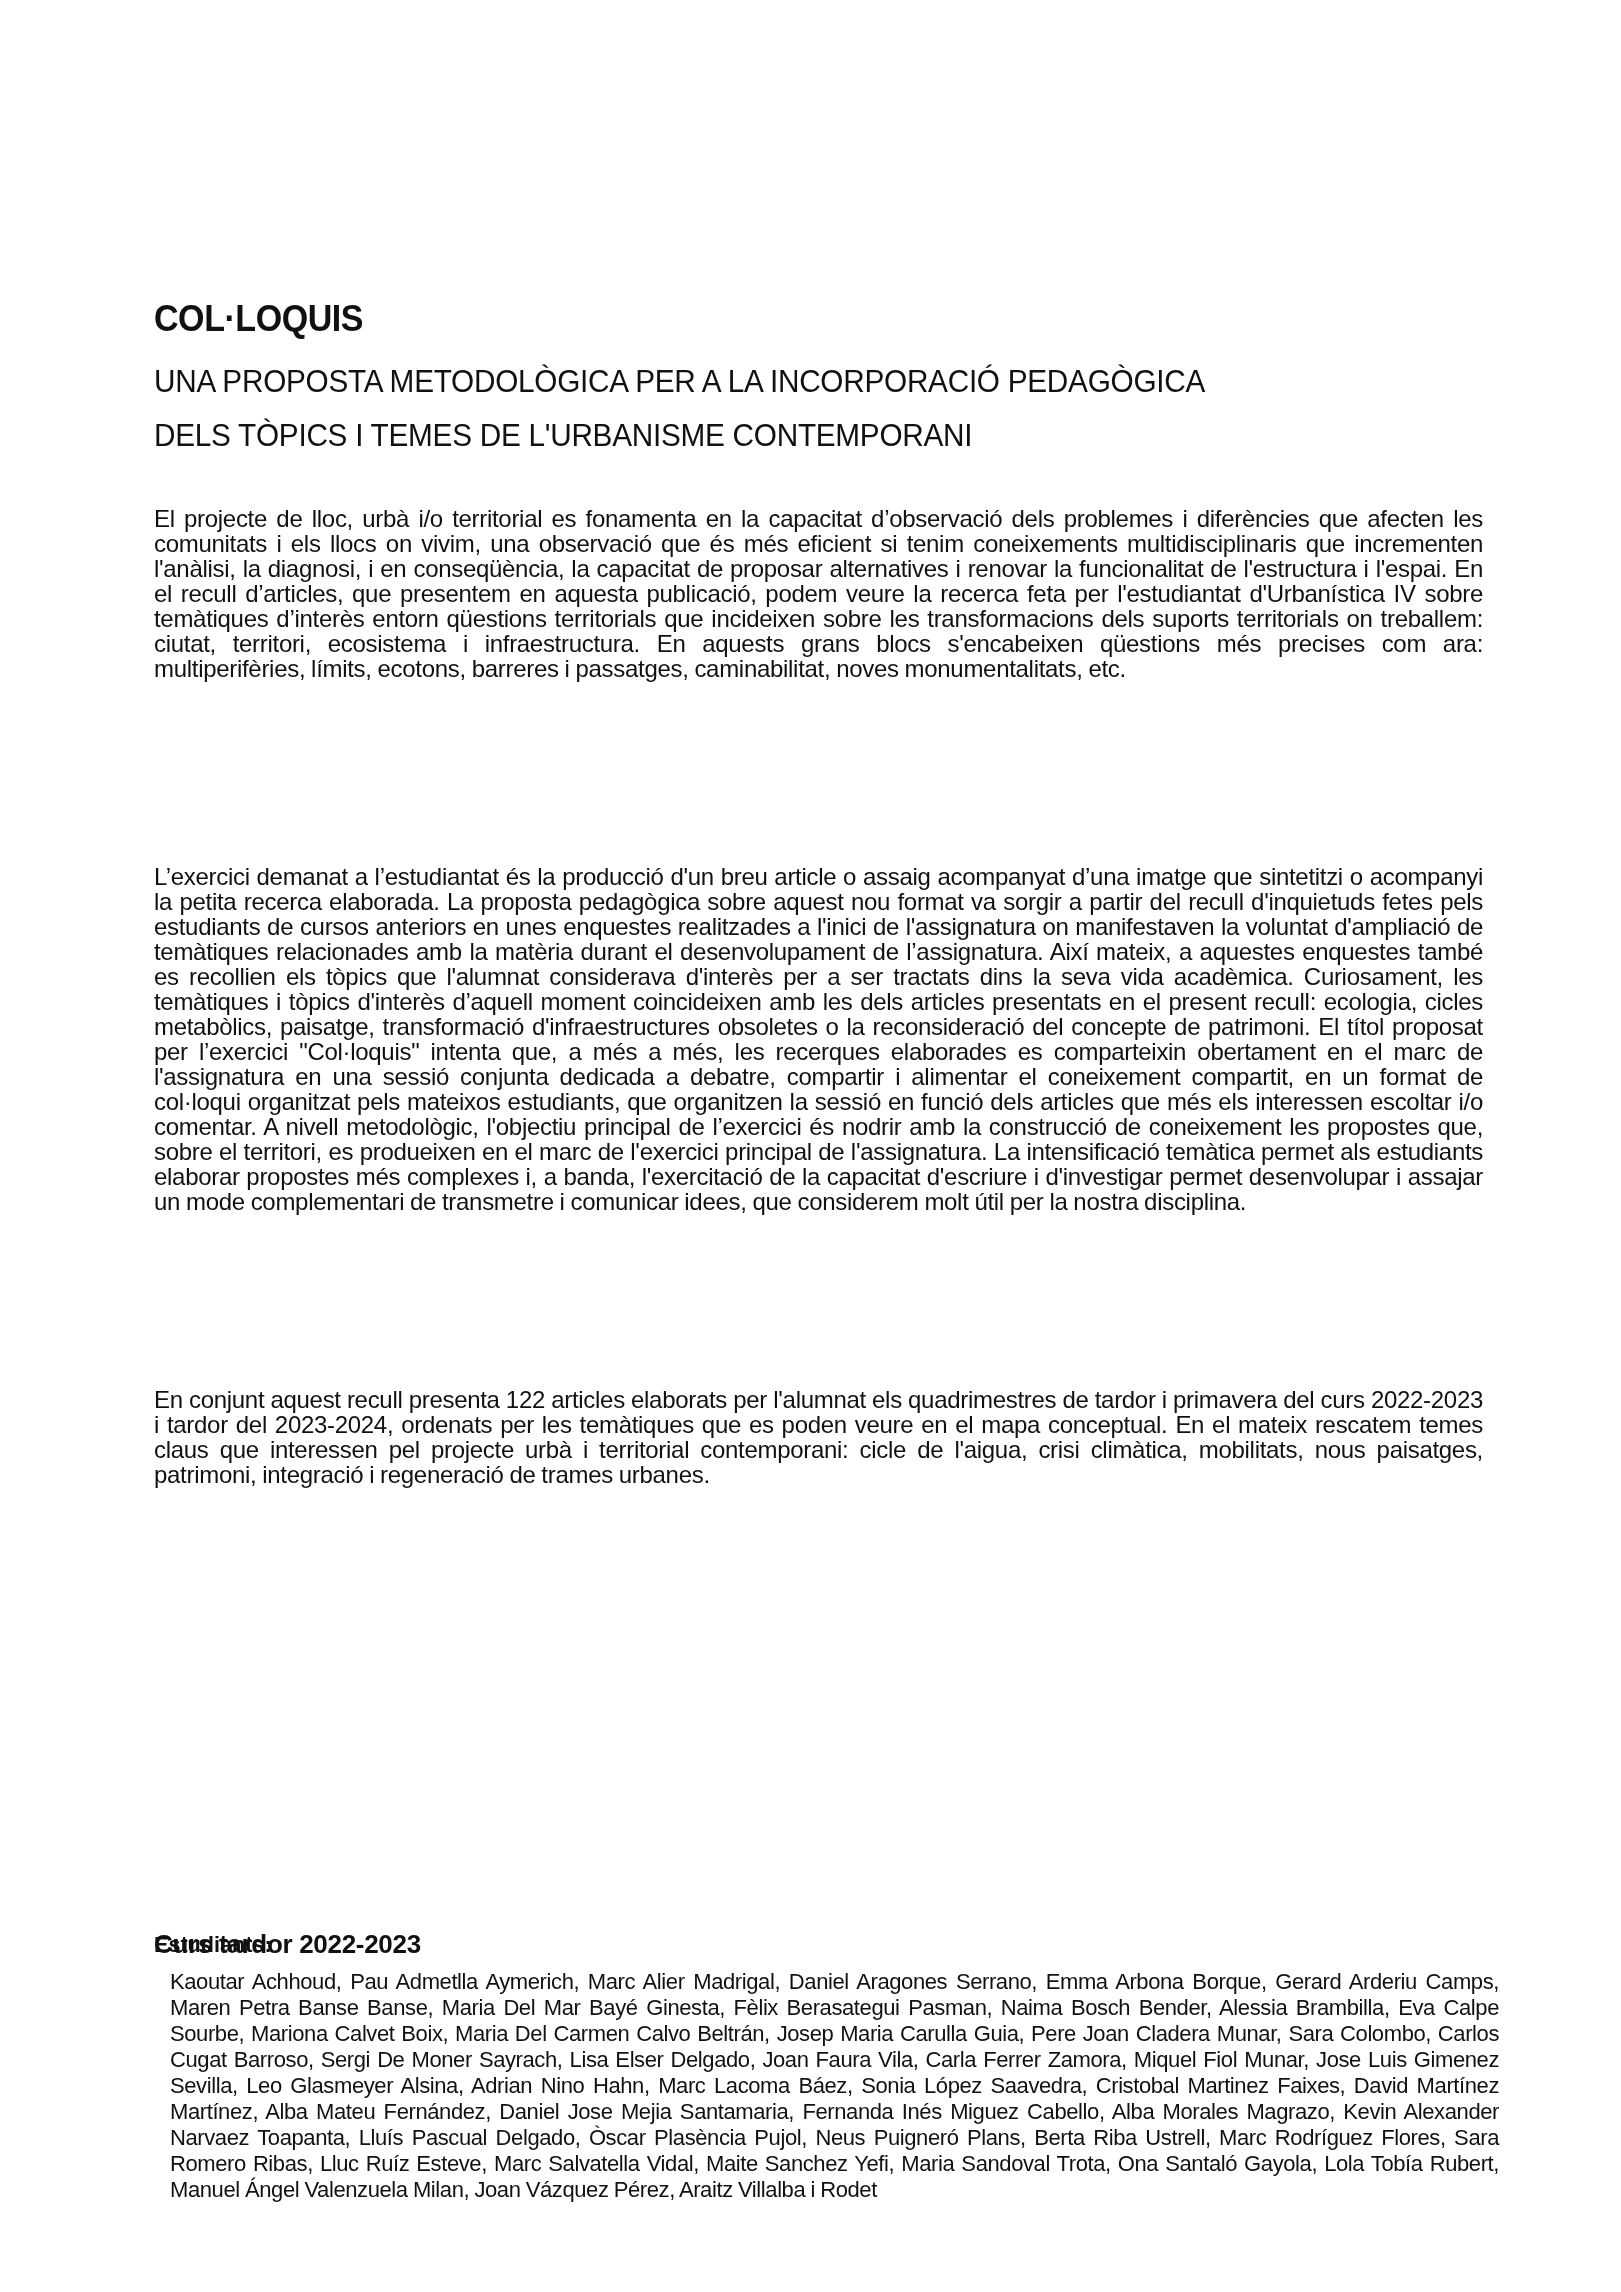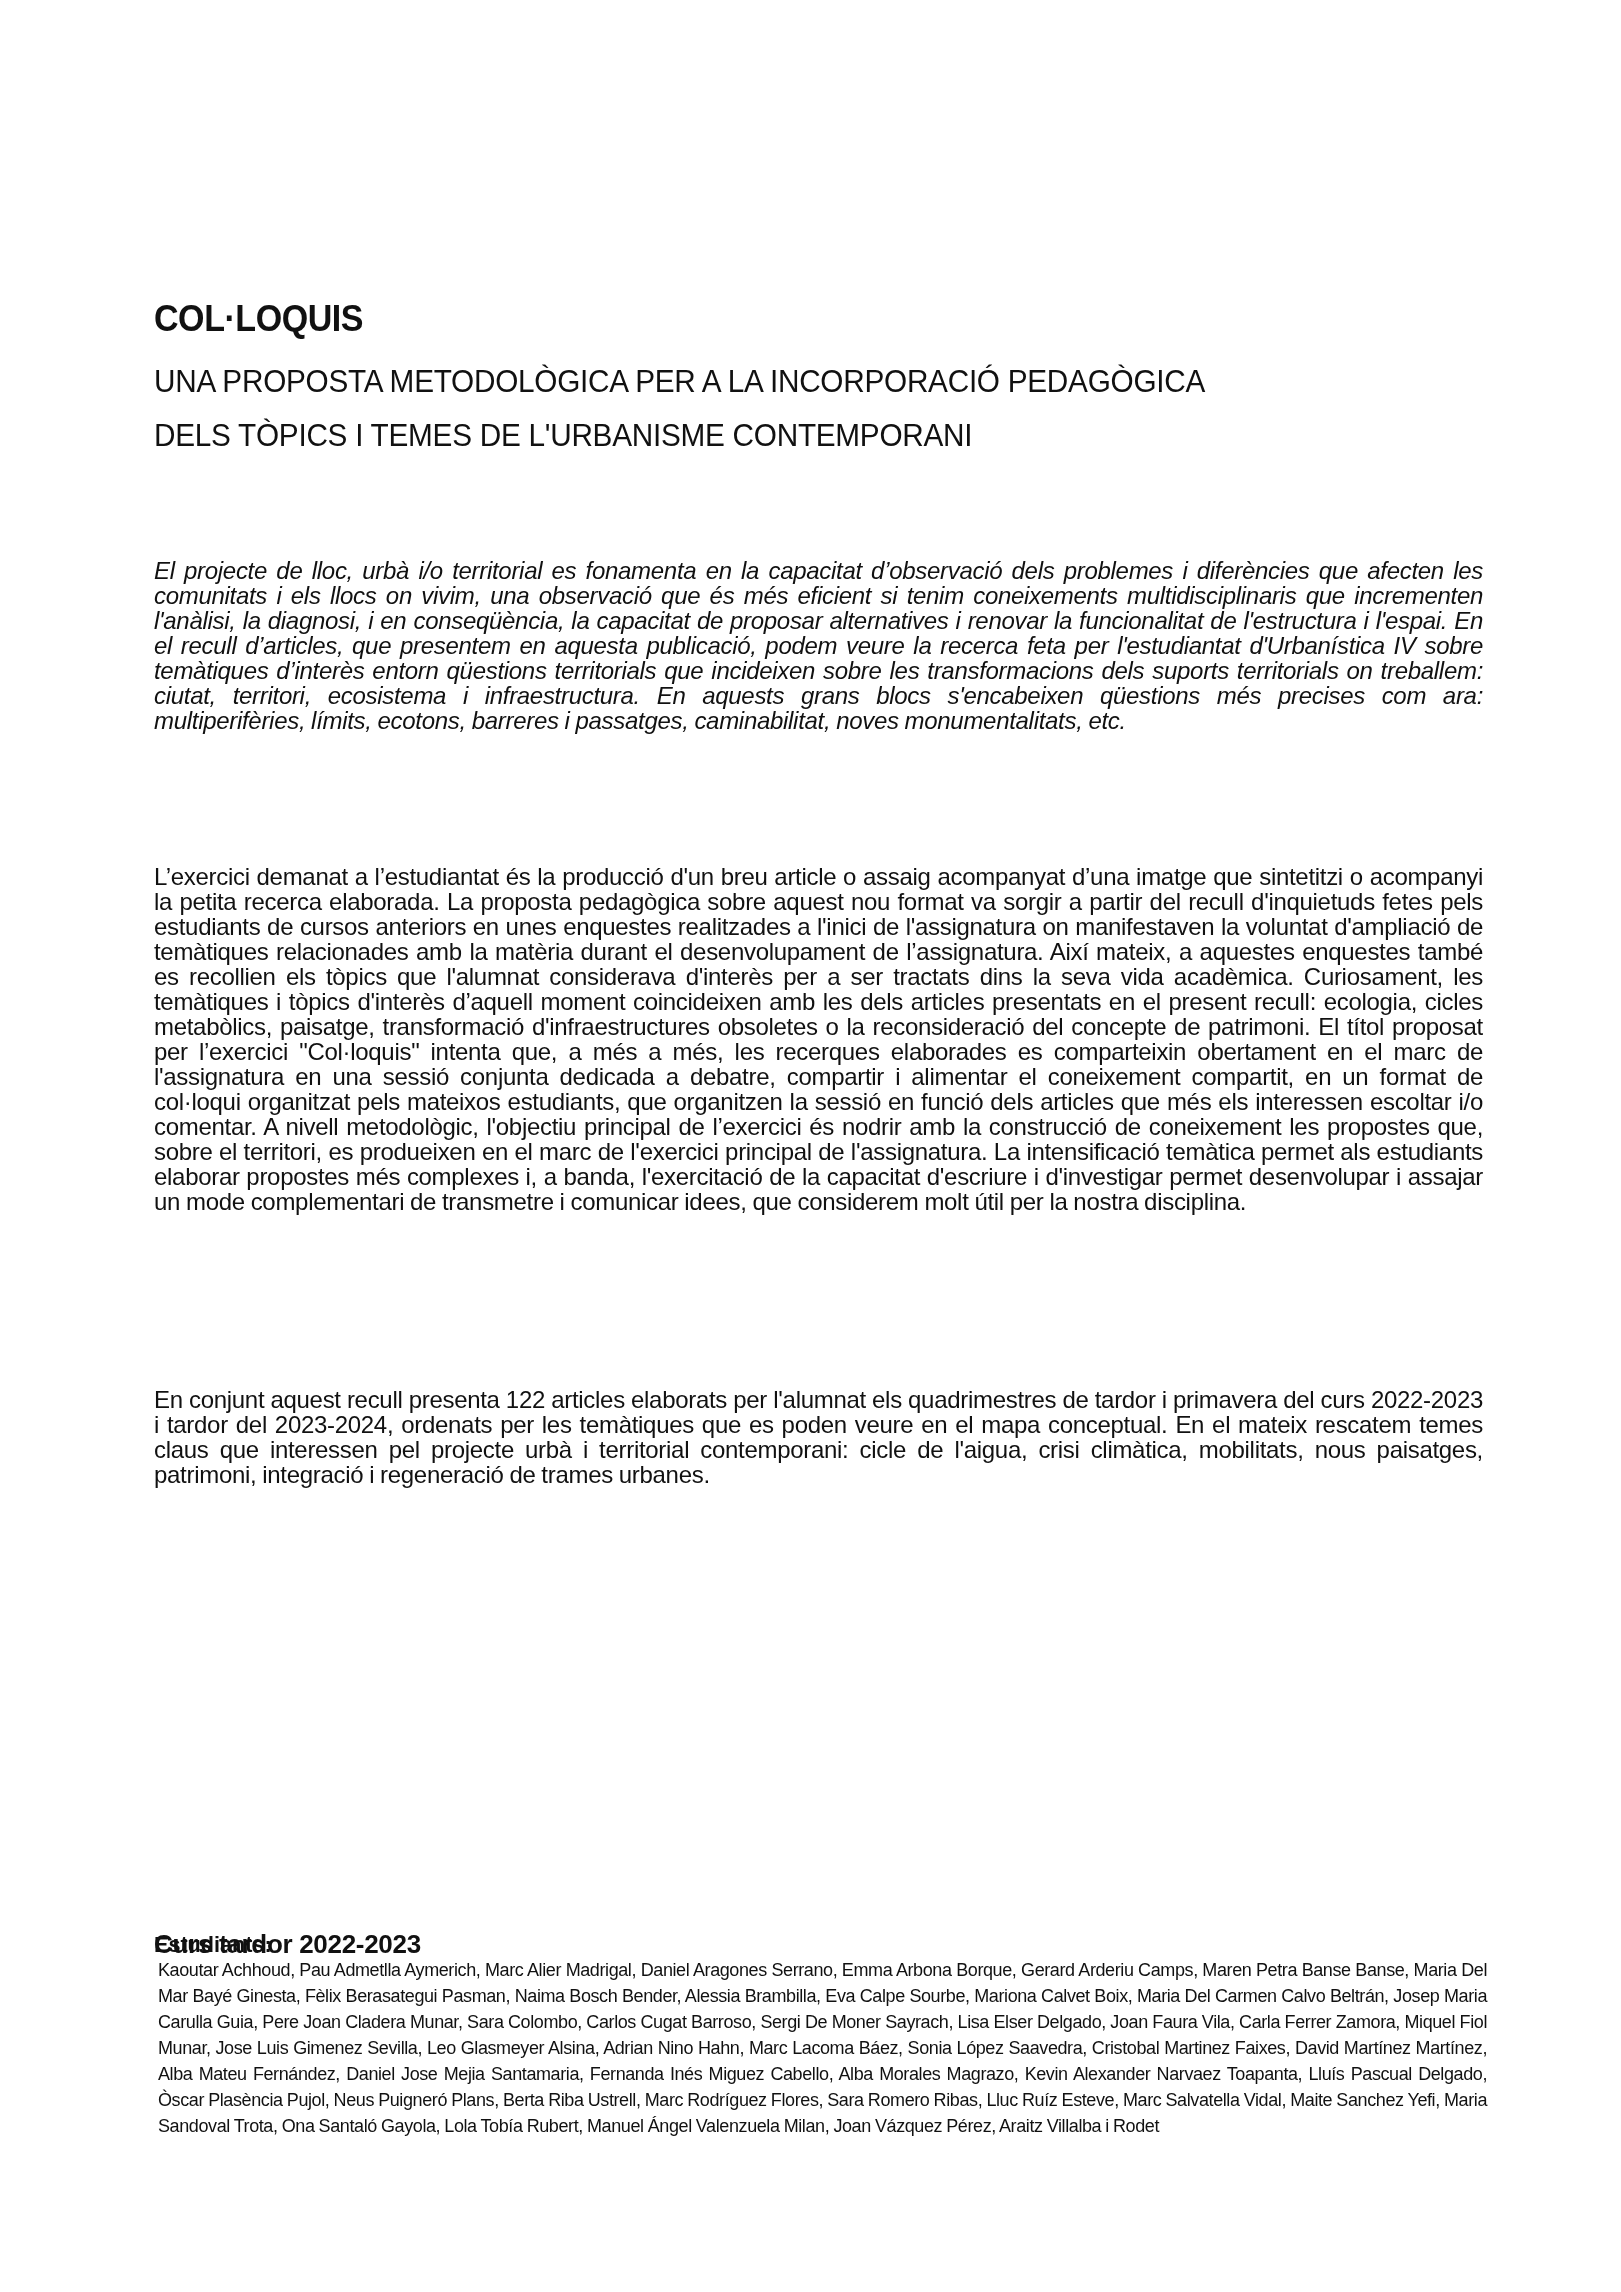--- a/index.html
+++ b/index.html
@@ -3,26 +3,26 @@
 <meta charset="utf-8">
 <style>
   html, body { margin: 0; padding: 0; background: #ffffff; }
   body { width: 1621px; height: 2293px; position: relative; overflow: hidden; color: #111111; }
   .page { position: absolute; left: 154px; top: 0; width: 1329px; font-family: "Liberation Sans", sans-serif; }
   .title { position: absolute; top: 298px; left: 0; font-size: 37px; font-weight: bold; letter-spacing: -0.5px; margin: 0; transform: scaleX(0.92); transform-origin: left; }
   .subtitle { position: absolute; left: 0; font-size: 32px; font-weight: normal; margin: 0; letter-spacing: -0.3px; transform: scaleX(0.93); transform-origin: left; white-space: nowrap; }
   .subtitle.l1 { top: 363px; }
   .subtitle.l2 { top: 417px; }
   .para { position: absolute; left: 0; width: 1329px; font-size: 24px; line-height: 25px; text-align: justify; margin: 0; letter-spacing: -0.3px; word-spacing: -0.5px; }
-  .p1 { top: 558px; font-style: italic; }
+  .p1 { top: 506px; }
   .p2 { top: 864px; }
   .p3 { top: 1387px; }
   .students-label { position: absolute; left: 0; top: 1932px; font-size: 21.6px; font-weight: bold; margin: 0; }
   .course-title { position: absolute; left: 0; top: 1929px; font-size: 26px; font-weight: bold; margin: 0; letter-spacing: -0.3px; }
-  .students-list { position: absolute; left: 0; top: 1953px; width: 1329px; font-size: 18px; line-height: 26px; text-align: justify; margin: 4px; letter-spacing: -0.4px; word-spacing: -0.5px; }
+  .students-list { position: absolute; left: 0; top: 1953px; width: 1329px; font-size: 22px; line-height: 26px; text-align: justify; margin: 16px; letter-spacing: -0.4px; word-spacing: -0.5px; }
 </style>
 </head>
 <body>
 
 <div class="page">
   <h1 class="title">COL·LOQUIS</h1>
   <h2 class="subtitle l1">UNA PROPOSTA METODOLÒGICA PER A LA INCORPORACIÓ PEDAGÒGICA</h2>
   <h2 class="subtitle l2">DELS TÒPICS I TEMES DE L'URBANISME CONTEMPORANI</h2>
 
   <p class="para p1">El projecte de lloc, urbà i/o territorial es fonamenta en la capacitat d’observació dels problemes i diferències que afecten les comunitats i els llocs on vivim, una observació que és més eficient si tenim coneixements multidisciplinaris que incrementen l'anàlisi, la diagnosi, i en conseqüència, la capacitat de proposar alternatives i renovar la funcionalitat de l'estructura i l'espai. En el recull d’articles, que presentem en aquesta publicació, podem veure la recerca feta per l'estudiantat d'Urbanística IV sobre temàtiques d’interès entorn qüestions territorials que incideixen sobre les transformacions dels suports territorials on treballem: ciutat, territori, ecosistema i infraestructura. En aquests grans blocs s'encabeixen qüestions més precises com ara: multiperifèries, límits, ecotons, barreres i passatges, caminabilitat, noves monumentalitats, etc.</p>

